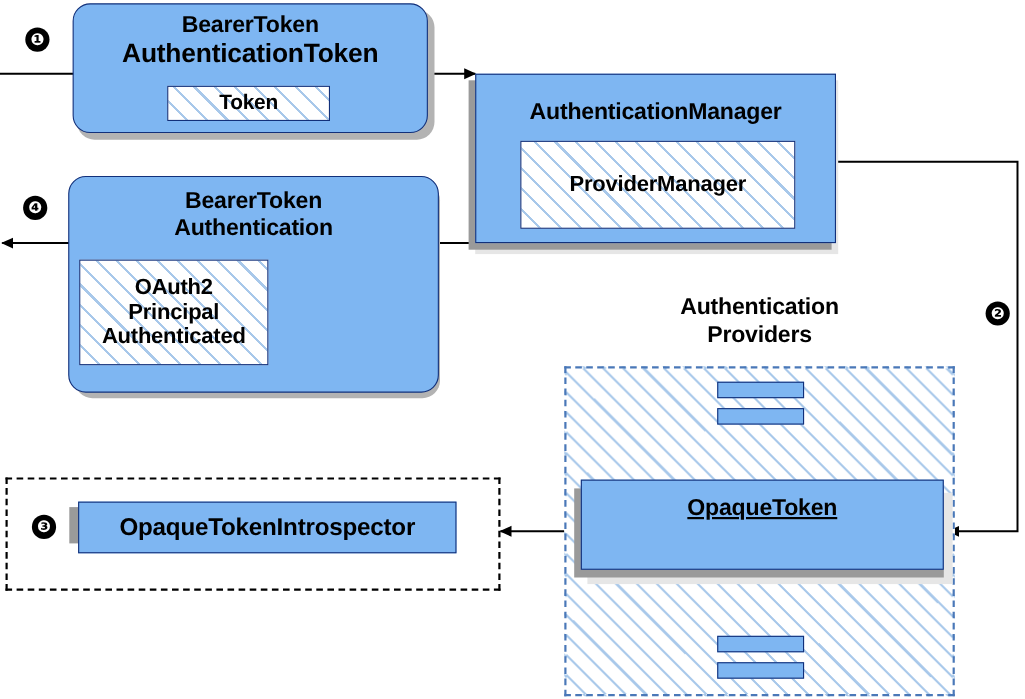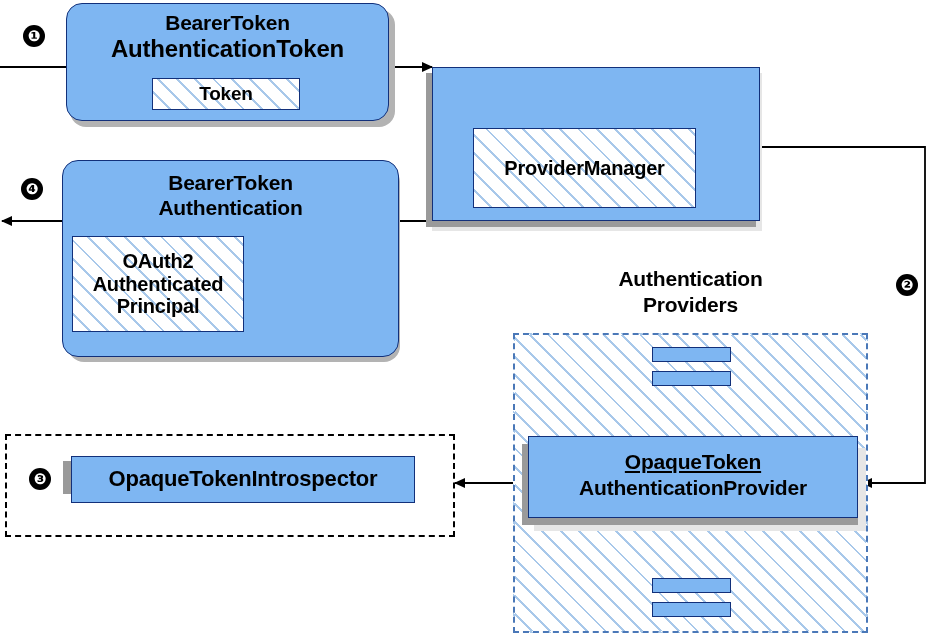--- a/index.html
+++ b/index.html
@@ -130,54 +130,54 @@
     <div class="title abs" style="left:0; top:32px; width:100%; font-size:24px;">AuthenticationToken</div>
     <div class="abs innerbox hatch" style="left:85px; top:74px; width:148px; height:32px;">
       <div class="title" style="font-size:19px;">Token</div>
     </div>
   </div>
   <div class="abs bullet" style="left:23px; top:25px;">❶</div>
 
   <div class="abs shadow-light" style="left:432px; top:73px; width:330px; height:158px;"></div>
   <div class="abs shadow-hard" style="left:426px; top:73px; width:330px; height:154px;"></div>
   <div class="abs classbox" style="left:432px; top:67px; width:328px; height:154px;">
-    <div class="abs innerbox hatch" style="left:40px; top:60px; width:223px; height:80px;">
+    <div class="title abs" style="left:0; top:22px; width:100%; font-size:21px;">AuthenticationManager</div>
+    <div class="abs innerbox hatch" style="left:40px; top:60px; width:250px; height:80px;">
       <div class="title" style="font-size:20px;">ProviderManager</div>
     </div>
   </div>
 
   <div class="abs shadow-soft" style="left:68px; top:166px; width:332px; height:196px;"></div>
   <div class="abs classbox rounded" style="left:62px; top:160px; width:337px; height:197px;">
     <div class="title abs" style="left:0; top:10px; width:100%; font-size:21px;">BearerToken</div>
     <div class="title abs" style="left:0; top:35px; width:100%; font-size:21px;">Authentication</div>
 
     <div class="abs innerbox hatch" style="left:9px; top:75px; width:172px; height:96px;">
       <div style="width:100%;">
         <div class="title" style="font-size:20px;">OAuth2</div>
+        <div class="title" style="font-size:20px;">Principal</div>
         <div class="title" style="font-size:20px;">Authenticated</div>
-        <div class="title" style="font-size:20px;">Principal</div>
       </div>
     </div>
 
   </div>
   <div class="abs bullet" style="left:21px; top:178px;">❹</div>
 
   <div class="abs title" style="left:513px; top:267px; width:355px; font-size:21px;">Authentication</div>
   <div class="abs title" style="left:513px; top:293px; width:355px; font-size:21px;">Providers</div>
 
   <div class="abs dashed-blue hatch" style="left:513px; top:333px; width:355px; height:300px;"></div>
 
   <div class="abs bar" style="left:652px; top:347px; width:79px; height:15px;"></div>
   <div class="abs bar" style="left:652px; top:371px; width:79px; height:15px;"></div>
 
   <div class="abs shadow-light" style="left:534px; top:448px; width:332px; height:83px;"></div>
   <div class="abs shadow-hard" style="left:522px; top:444px; width:336px; height:81px;"></div>
   <div class="abs classbox" style="left:528px; top:436px; width:330px; height:82px;">
     <div class="title abs" style="left:0; top:13px; width:100%; font-size:21px;text-decoration:underline;">OpaqueToken</div>
-    <div class="title abs" style="left:0; top:39px; width:100%; font-size:21px;">AuthenticationProvider</div>
   </div>
 
   <div class="abs bar" style="left:652px; top:578px; width:79px; height:15px;"></div>
   <div class="abs bar" style="left:652px; top:602px; width:79px; height:15px;"></div>
 
   <div class="abs bullet" style="left:896px; top:274px;">❷</div>
 
   <div class="abs dashed-black" style="left:5px; top:434px; width:450px; height:103px;"></div>
 
   <div class="abs shadow-light" style="left:72px; top:466px; width:330px; height:35px;"></div>

